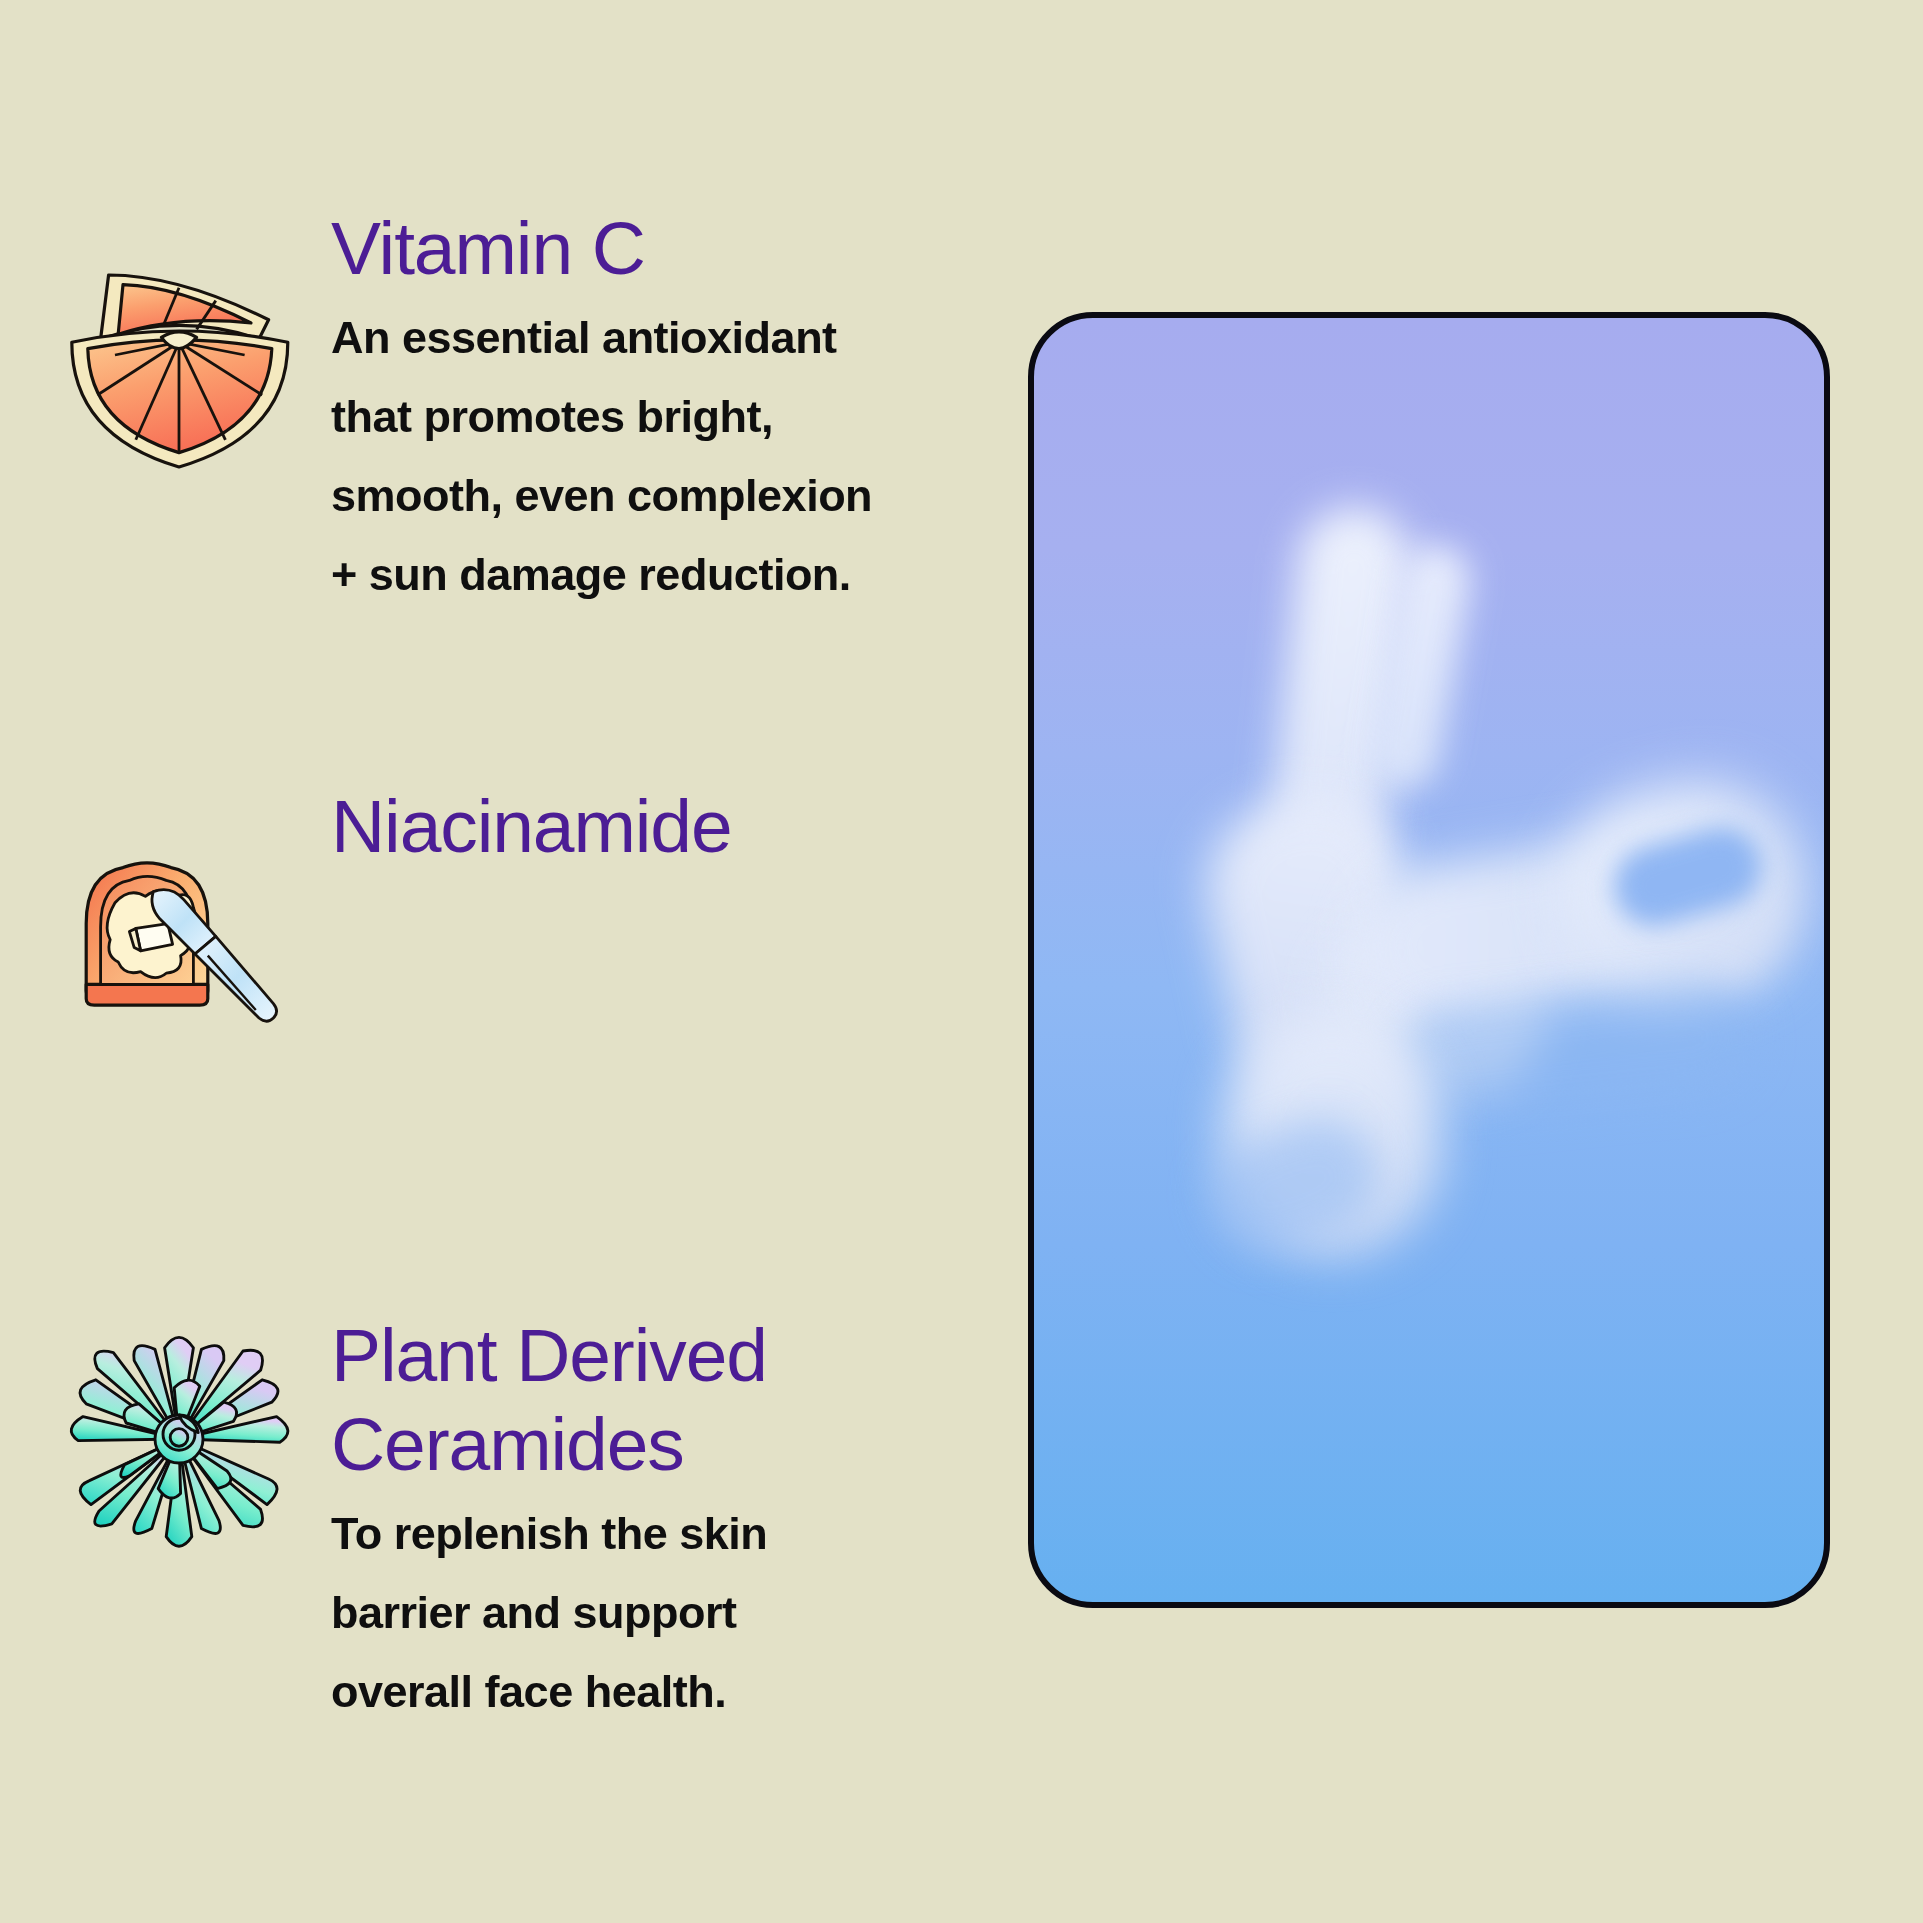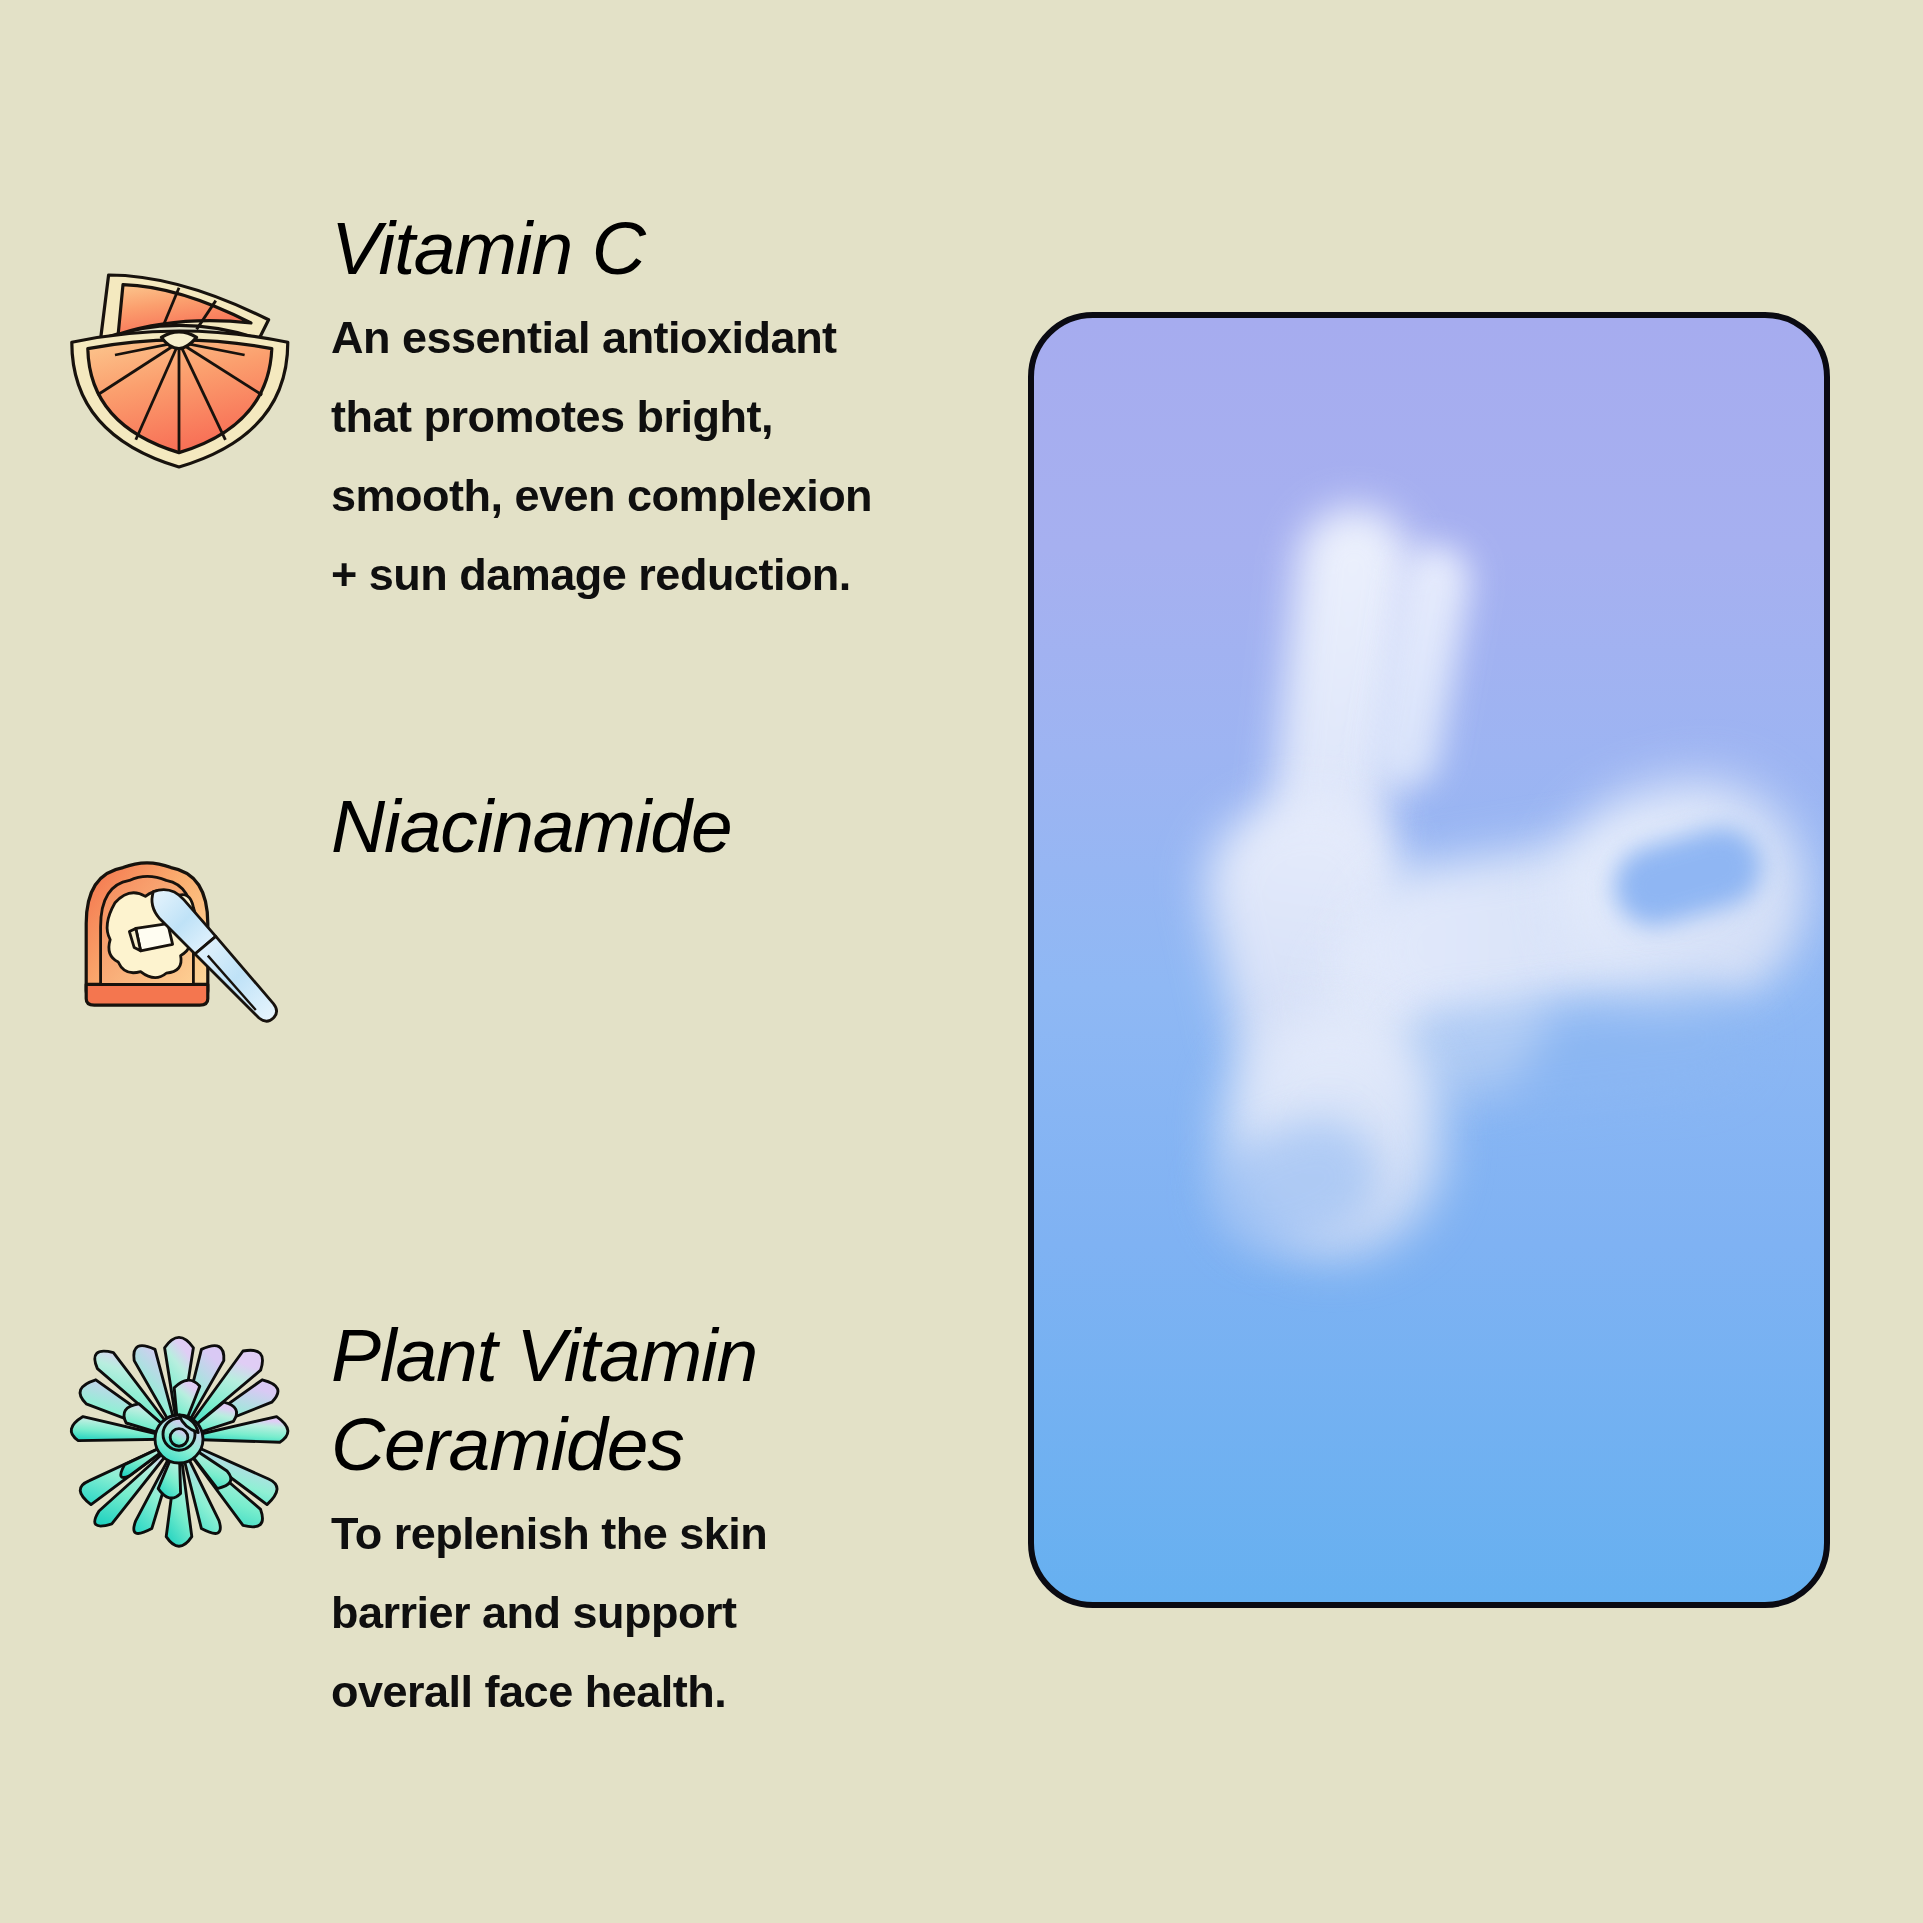--- a/index.html
+++ b/index.html
@@ -20,23 +20,22 @@
 
   .icon-wrap{position:absolute;left:59px;top:0;width:240px;height:240px;}
   #ing-0 .icon-wrap{top:39px;}
   #ing-1 .icon-wrap{top:68px;}
   #ing-2 .icon-wrap{top:7.5px;}
   .icon-wrap svg{display:block;width:100%;height:100%;overflow:visible;}
 
   .txt{position:absolute;left:331px;top:0;width:646px;}
   .heading{
     font-size:75px;line-height:89px;font-weight:500;
-    color:#000000;letter-spacing:-1.1px;margin:0 0 4.5px 0;
+    color:#4c1d95;letter-spacing:-1.1px;margin:0 0 4.5px 0;
     white-space:pre-line;
-    font-style:italic;
   }
   .body{
     font-size:45px;line-height:79px;font-weight:700;
     color:#0f0f0f;letter-spacing:-0.5px;margin:0;
     white-space:pre-line;
   }
 
   
   .card{
     position:absolute;left:1028px;top:312px;
@@ -286,21 +285,21 @@
             <g fill="url(#pet2)">
               <circle cx="150" cy="150" r="30"></circle>
               <circle cx="150" cy="144" r="20"></circle>
               <circle cx="150" cy="148" r="11"></circle>
               <path d="M150 120 Q170 124 174 142 Q156 136 150 120 Z"></path>
             </g>
           </g>
         </svg>
       </div>
       <div class="txt">
-        <h2 class="heading">Plant Vitamin
+        <h2 class="heading">Plant Derived
 Ceramides</h2>
         <p class="body">To replenish the skin
 barrier and support
 overall face health.</p>
       </div>
     </div>
   </div>
 
   <div class="card">
     <div class="card-inner">

